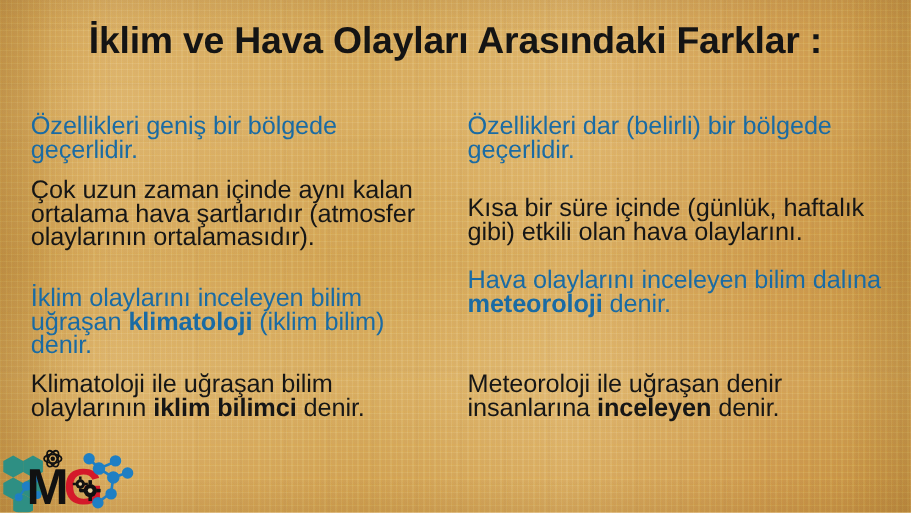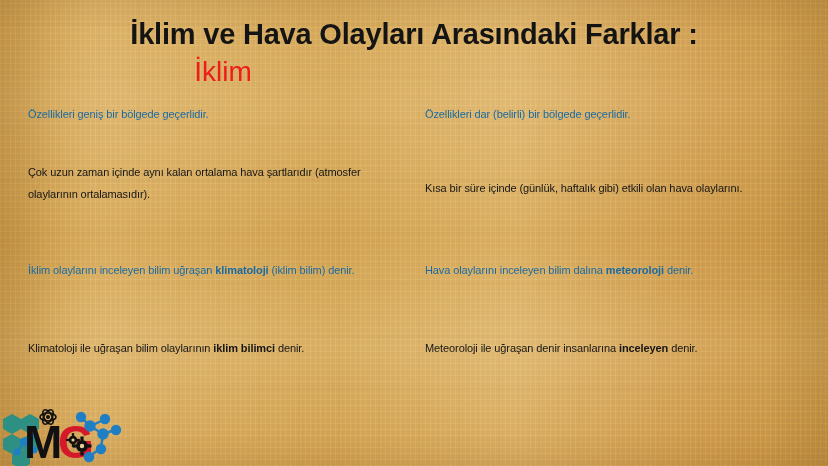--- a/index.html
+++ b/index.html
@@ -68,21 +68,21 @@
                               rgba(150,108,52,0.00) 94%, rgba(150,108,52,0.16) 100%);
   }
 
   
   #title {
     position: absolute;
     top: 18px;
     left: 0;
     width: 828px;
     text-align: center;
-    font-size: 29px;
+    font-size: 34px;
     font-weight: bold;
     color: #141414;
     letter-spacing: -0.2px;
     white-space: nowrap;
   }
 
   .col-heading {
     position: absolute;
     top: 56px;
     font-size: 28px;
@@ -99,37 +99,37 @@
     top: 100px;
     width: 380px;
   }
   #col-left  { left: 28px;  width: 372px; }
   #col-right { left: 425px; width: 380px; }
 
   .para {
     position: absolute;
     left: 0;
     width: 100%;
-    font-size: 11px;
+    font-size: 23px;
     line-height: 21.5px;
     letter-spacing: -0.1px;
   }
   .para.blue  { color: #1a6ba4; }
   .para.black { color: #161616; }
   .para b { font-weight: bold; }
 
   
   .p1 { top: 4px; }
   .p2 { top: 62px; }
   .p3 { top: 160px; }
   .p4 { top: 238px; }
 
   
   #col-right .p2 { top: 78px; }
-  #col-right .p3 { top: 160px; }
+  #col-right .p3 { top: 144px; }
   #col-right .p4 { top: 238px; }
 
   
   #logo {
     position: absolute;
     left: 2px;
     bottom: 0px;
     width: 132px;
     height: 62px;
   }
@@ -137,21 +137,20 @@
 </style>
 </head>
 <body>
 
 <div id="slide">
 
   <div id="vignette"></div>
 
   <div id="title">İklim ve Hava Olayları Arasındaki Farklar :</div>
 
-  <div id="heading-left" class="col-heading">İklim</div>
 
 
   <div id="col-left" class="column">
     <div class="para p1 blue"><span>Özellikleri geniş bir bölgede geçerlidir.</span></div>
     <div class="para p2 black"><span>Çok uzun zaman içinde aynı kalan ortalama hava şartlarıdır (atmosfer olaylarının ortalamasıdır).</span></div>
     <div class="para p3 blue"><span>İklim olaylarını inceleyen bilim uğraşan </span><b>klimatoloji</b><span> (iklim bilim) denir.</span></div>
     <div class="para p4 black"><span>Klimatoloji ile uğraşan bilim olaylarının </span><b>iklim bilimci</b><span> denir.</span></div>
   </div>
 
   <div id="col-right" class="column">

